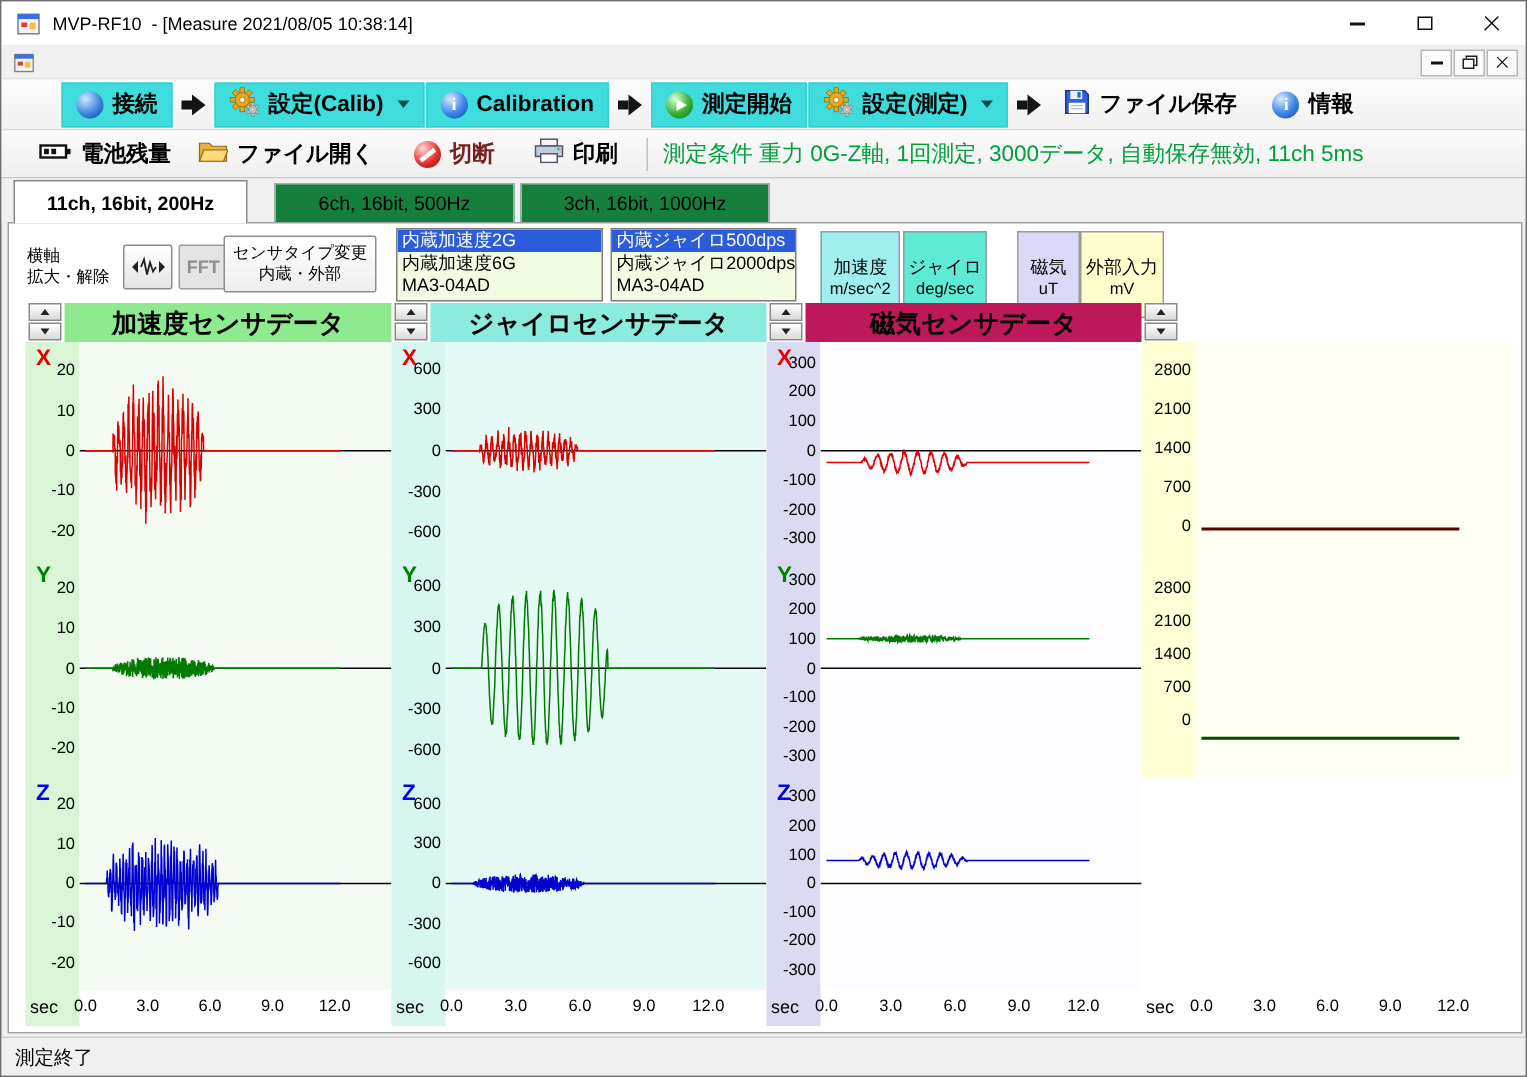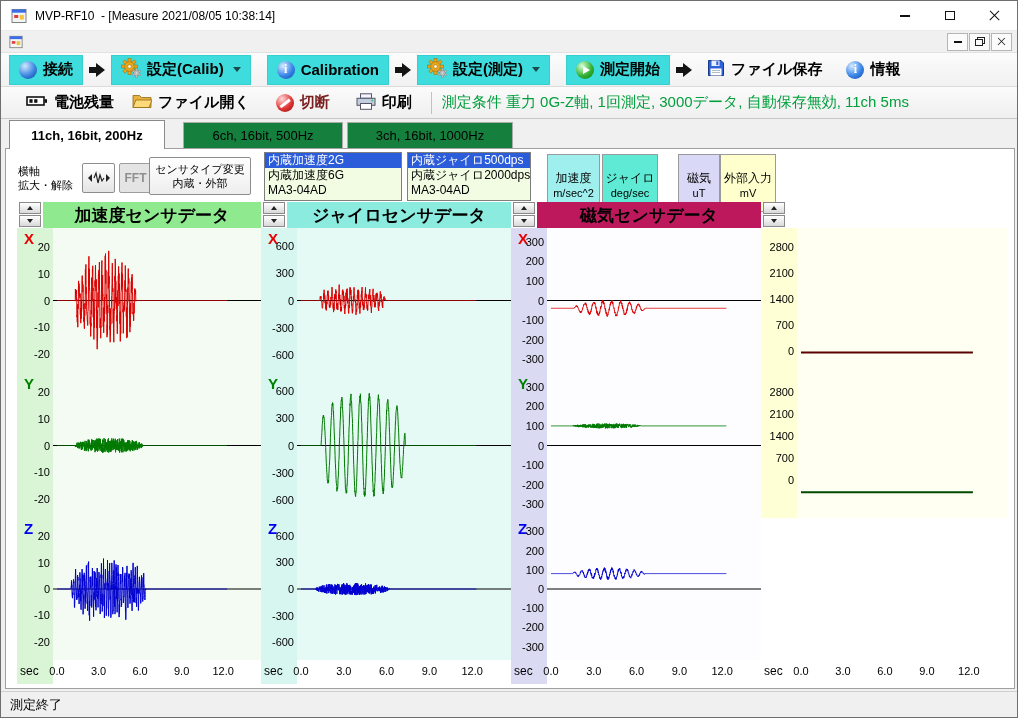--- a/index.html
+++ b/index.html
@@ -31,21 +31,21 @@
   .glyph-restore{position:relative;width:10px;height:9px}
   .glyph-restore::before{content:"";position:absolute;right:0;top:0;width:6px;height:5px;border:1px solid #222}
   .glyph-restore::after{content:"";position:absolute;left:0;bottom:0;width:6px;height:5px;border:1px solid #222;background:#fbfbfb}
   .glyph-x.small{transform:scale(.75)}
 
   
   .toolbar1{position:absolute;top:52px;left:0;right:0;height:34px;background:linear-gradient(#fcfcfc,#f1f1f1);border-bottom:1px solid #dcdcdc;display:flex;align-items:center;padding-left:8px}
   .toolbar2{position:absolute;top:86px;left:0;right:0;height:32px;background:linear-gradient(#fbfbfb,#efefef);border-bottom:1px solid #c8c8c8;display:flex;align-items:center;padding-left:8px}
   .tb-btn{display:flex;align-items:center;gap:6px;height:30px;padding:0 9px;font-size:15px;font-weight:bold;border:none;background:transparent;white-space:nowrap}
   .tb-btn.cyan{border:1px solid #35cfcf}
-  .tb-group{display:flex;gap:16px}
+  .tb-group{display:flex;gap:1px}
   .flow-arrow{display:flex;align-items:center;margin:0 6px}
   .flow-arrow .stem{width:7px;height:6px;background:#141414}
   .flow-arrow .head{width:0;height:0;border-top:7px solid transparent;border-bottom:7px solid transparent;border-left:9px solid #141414}
   .dd-mark{width:0;height:0;border-left:4px solid transparent;border-right:4px solid transparent;border-top:5px solid #1b4a4a;margin-left:3px}
   .ic-sphere{width:18px;height:18px;border-radius:50%;background:radial-gradient(circle at 6px 5px,#cfe9ff,#3e86e0 55%,#0a3f9f);display:inline-block;flex:none}
   .ic-info{width:18px;height:18px;border-radius:50%;background:radial-gradient(circle at 6px 5px,#d8ebff,#3a86e8 55%,#0c47a8);color:#fff;font-weight:bold;font-size:12px;display:flex;align-items:center;justify-content:center;font-family:"Liberation Serif","DejaVu Serif",serif;flex:none}
   .ic-start{width:18px;height:18px;border-radius:50%;background:radial-gradient(circle at 6px 5px,#d6ffd6,#35b235 55%,#0a7a0a);display:flex;align-items:center;justify-content:center;flex:none}
   .ic-start::after{content:"";width:0;height:0;border-left:7px solid #fff;border-top:4.5px solid transparent;border-bottom:4.5px solid transparent;margin-left:2px}
   .ic-disc{width:18px;height:18px;border-radius:50%;background:radial-gradient(circle at 6px 5px,#ffd9d9,#e23636 55%,#8f0a0a);position:relative;flex:none}
   .ic-disc::after{content:"";position:absolute;left:3px;top:8px;width:12px;height:2.6px;background:#fff;transform:rotate(-38deg)}
@@ -138,21 +138,21 @@
       <button class="mdi-btn">
           <span class="glyph-restore"></span>
         </button>
       <button class="mdi-btn">
           <span class="glyph-x small"></span>
         </button>
     </div>
   </div>
 
   <div class="toolbar1">
-    <button class="tb-btn cyan" style="background: rgb(62, 220, 220);">
+    <button class="tb-btn cyan" style="background: rgb(62, 220, 220); margin-left: 32px;">
       <span class="ic-sphere"></span>
       <span>接続</span>
     </button>
     <span class="flow-arrow">
         <span class="stem"></span>
         <span class="head"></span>
       </span>
     <div class="tb-group">
       <button class="tb-btn cyan" style="background: rgb(62, 220, 220);">
         <span>
@@ -181,20 +181,24 @@
         <span class="ic-info">i</span>
         <span>Calibration</span>
       </button>
     </div>
     <span class="flow-arrow">
         <span class="stem"></span>
         <span class="head"></span>
       </span>
     <div class="tb-group">
       <button class="tb-btn cyan" style="background: rgb(62, 220, 220);">
+        <span class="ic-start"></span>
+        <span>測定開始</span>
+      </button>
+      <button class="tb-btn cyan" style="background: rgb(62, 220, 220);">
         <span>
           <svg width="20" height="20" viewBox="0 0 20 20">
             <g transform="translate(8.5,8.5)" fill="#eaa71e" stroke="#8f6a08" stroke-width="0.5">
               <rect x="-1.5" y="-8" width="3" height="16"></rect>
               <rect x="-1.5" y="-8" width="3" height="16" transform="rotate(45)"></rect>
               <rect x="-1.5" y="-8" width="3" height="16" transform="rotate(90)"></rect>
               <rect x="-1.5" y="-8" width="3" height="16" transform="rotate(135)"></rect>
               <circle r="4.8"></circle>
                 <circle r="1.8" fill="#fffbe8"></circle>
             </g>
@@ -203,24 +207,20 @@
               <rect x="-0.9" y="-4.5" width="1.8" height="9" transform="rotate(60)"></rect>
               <rect x="-0.9" y="-4.5" width="1.8" height="9" transform="rotate(120)"></rect>
               <circle r="2.6"></circle>
                 <circle r="1" fill="#fff"></circle>
             </g>
           </svg>
         </span>
         <span>設定(測定)</span>
         <span class="dd-mark"></span>
       </button>
-      <button class="tb-btn cyan" style="background: rgb(62, 220, 220);">
-        <span class="ic-start"></span>
-        <span>測定開始</span>
-      </button>
     </div>
     <span class="flow-arrow">
         <span class="stem"></span>
         <span class="head"></span>
       </span>
     <button class="tb-btn">
       <span>
         <svg width="18" height="18" viewBox="0 0 18 18">
           <path d="M1.5 1.5 H14 L16.5 4 V16.5 H1.5 Z" fill="#2e62d9" stroke="#173a85"></path>
           <rect x="4.5" y="1.5" width="8" height="5.5" fill="#e8f0ff"></rect>

